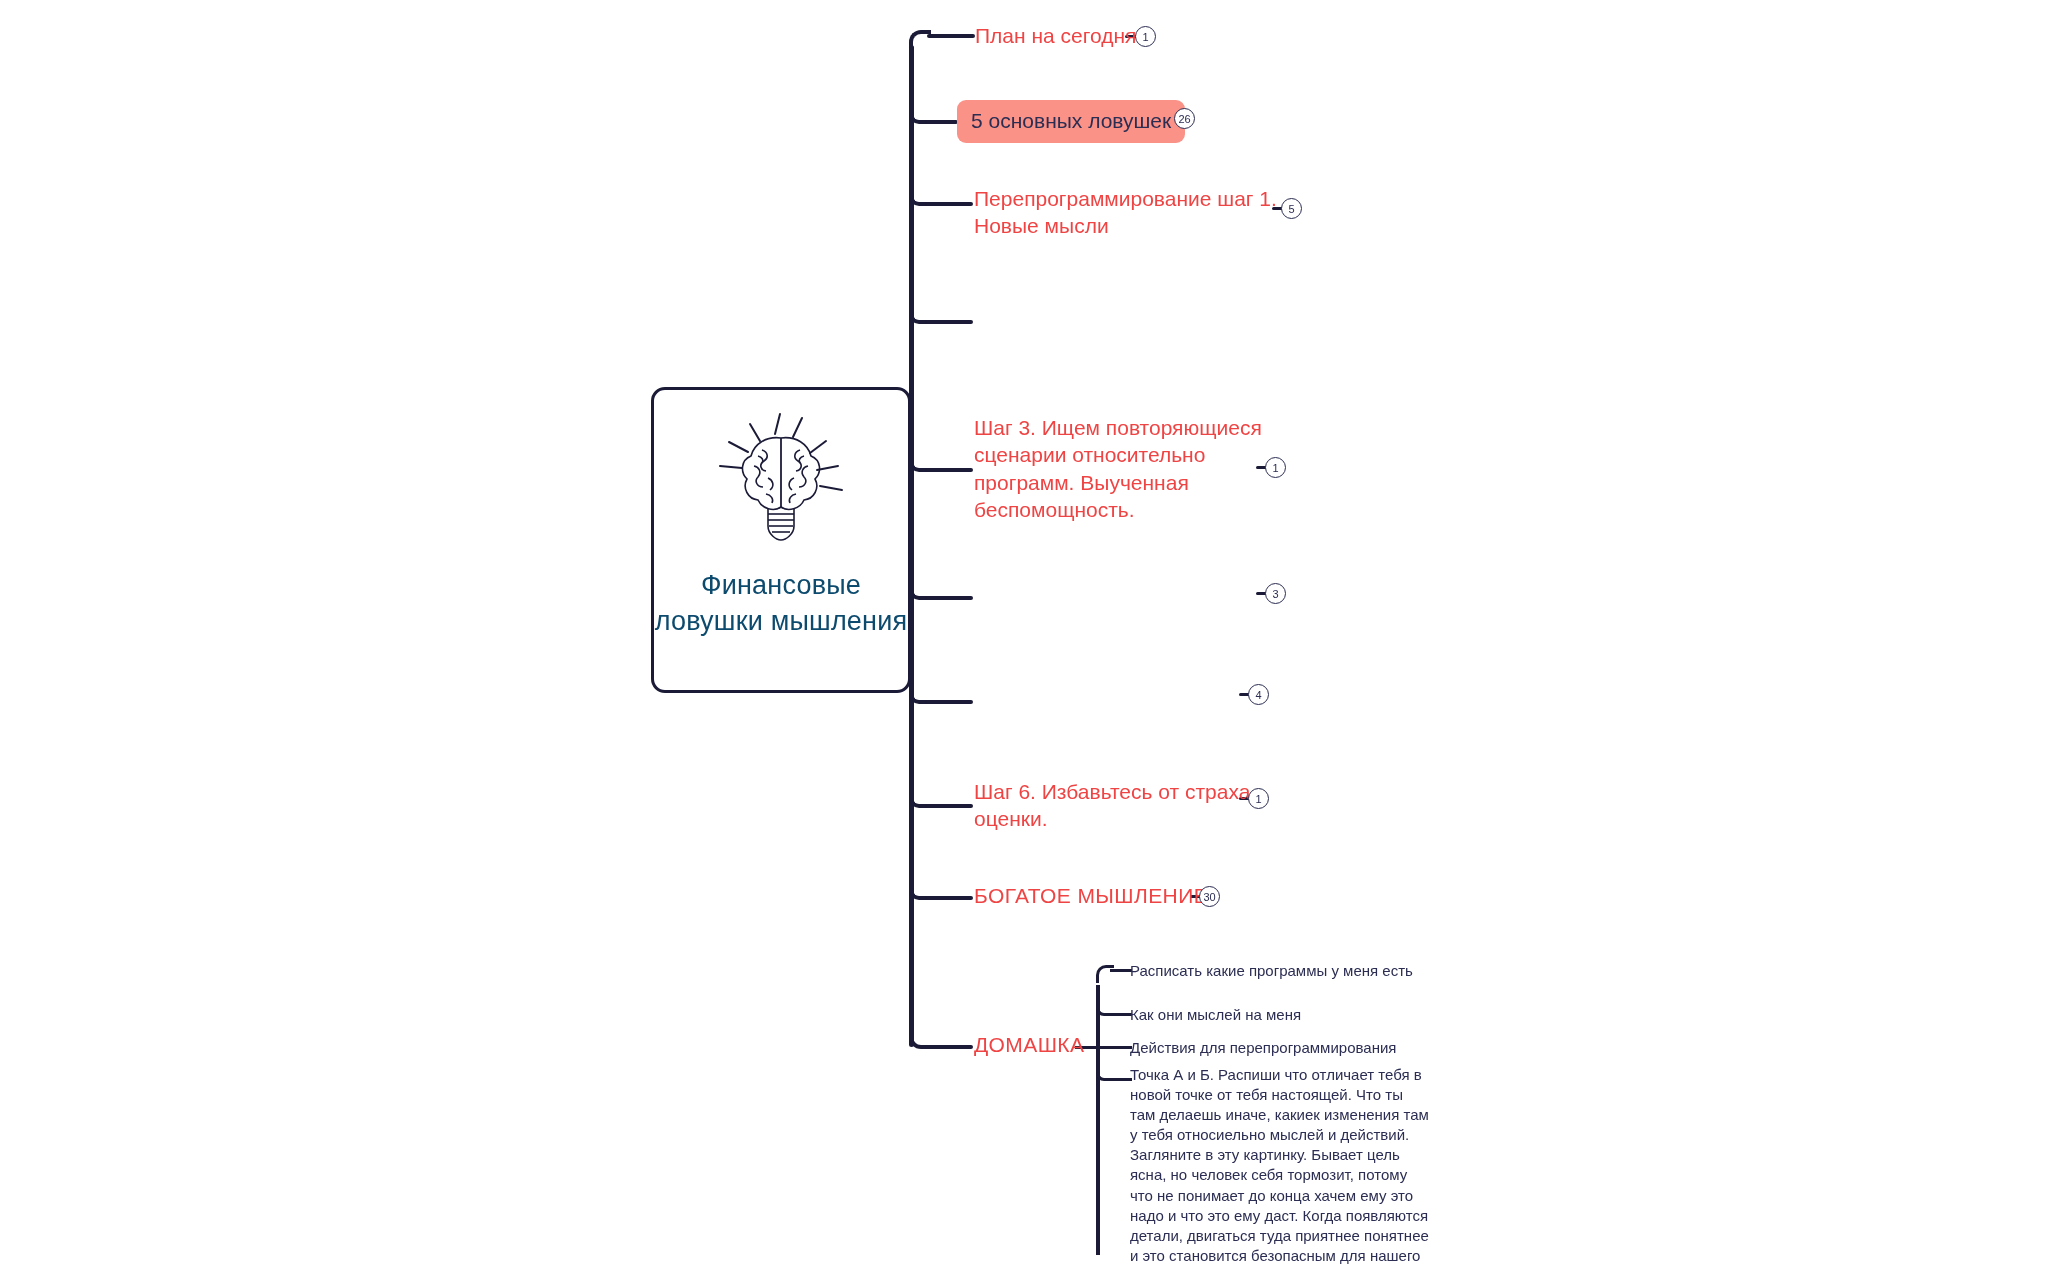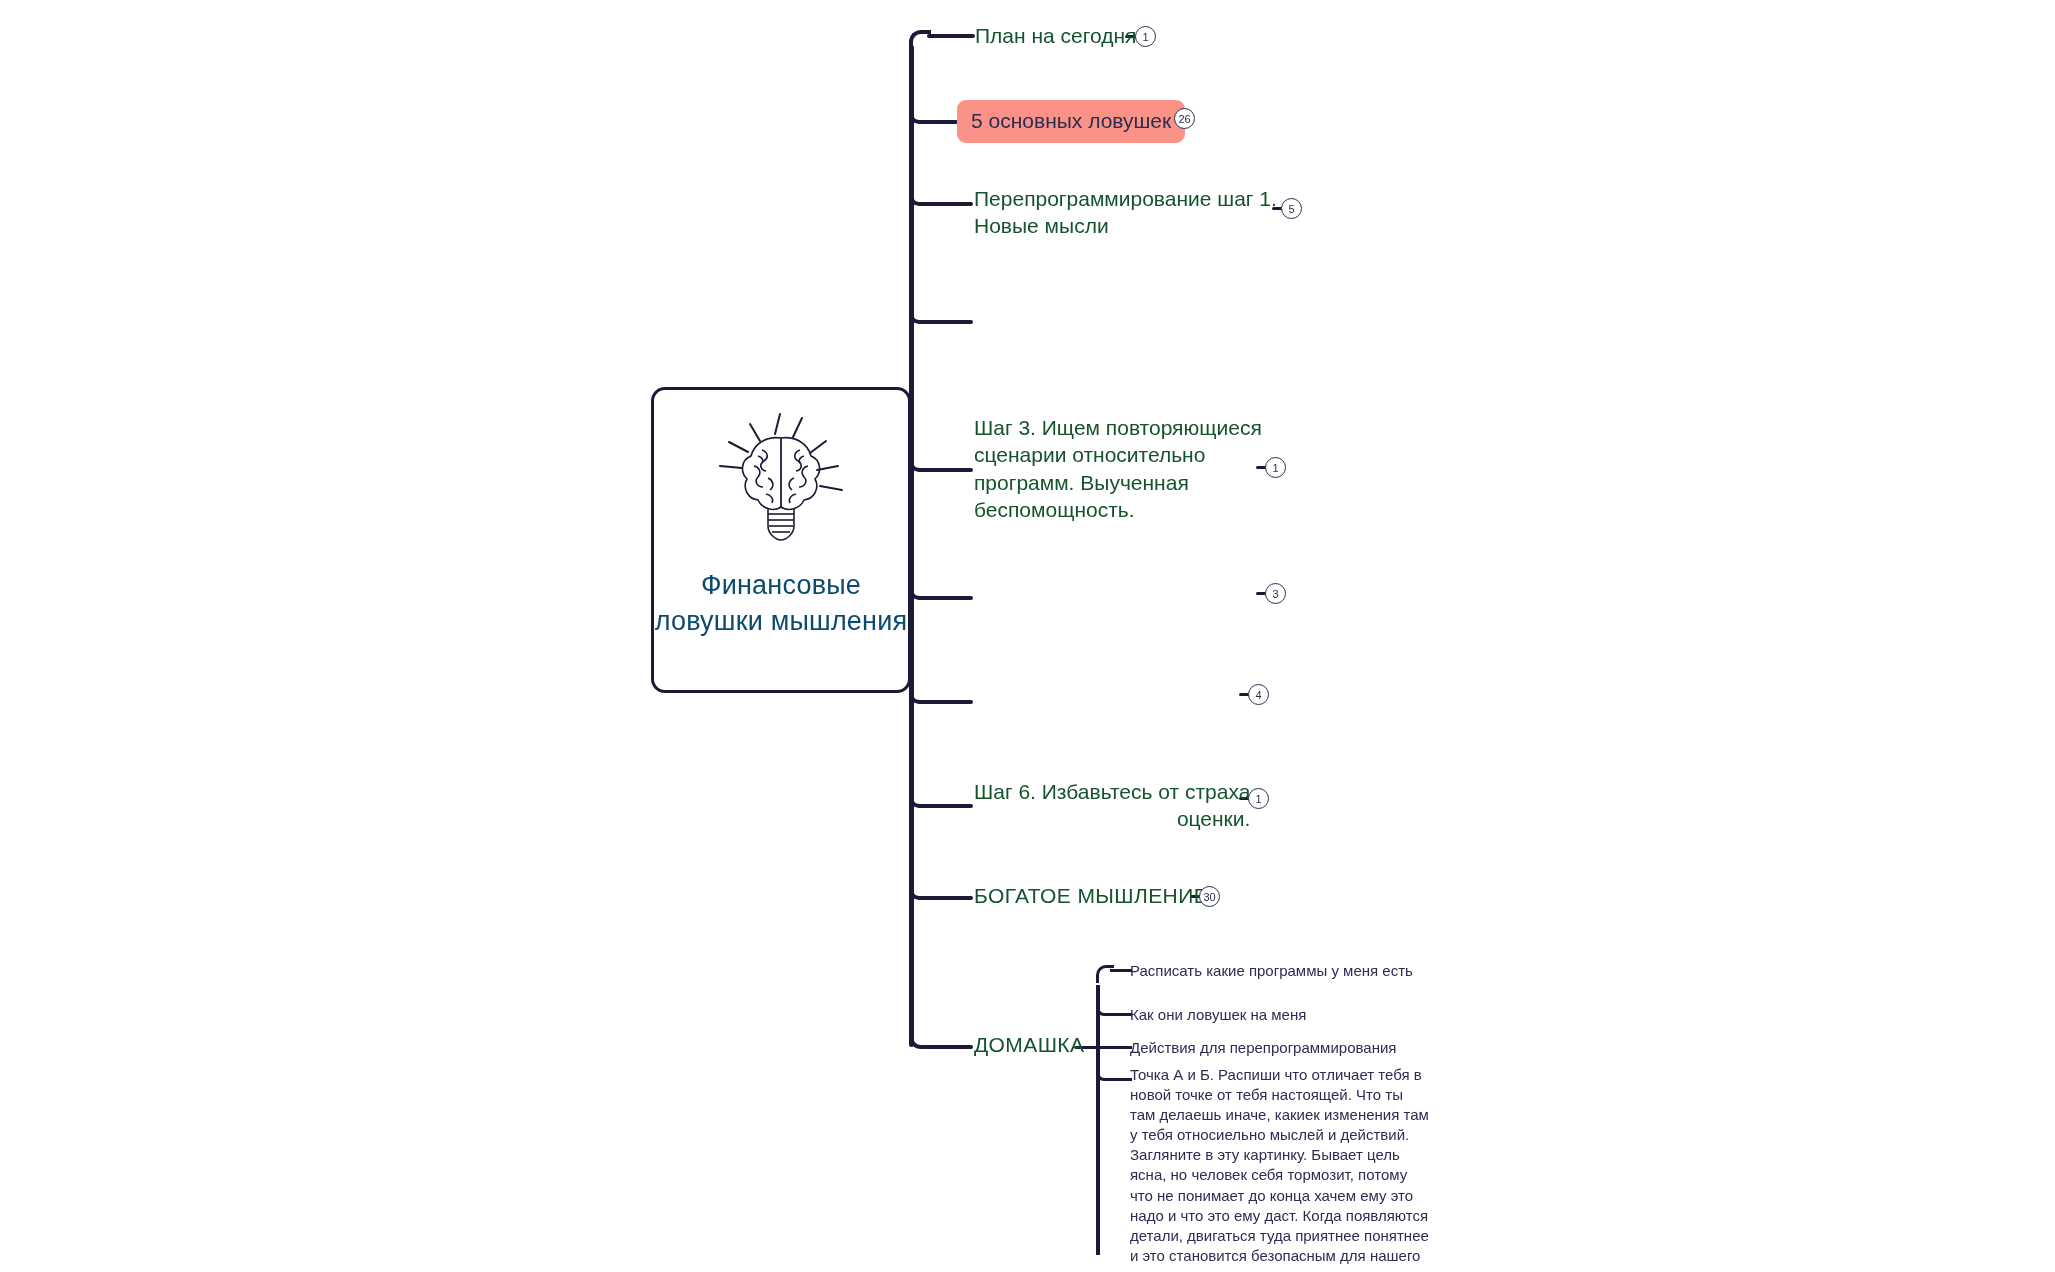--- a/index.html
+++ b/index.html
@@ -62,21 +62,21 @@
     z-index:3;
     border-radius:2px;
   }
 
   
   .topic{
     position:absolute;
     z-index:4;
     font-size:21px;
     line-height:1.30;
-    color:#14532d;
+    color:#ef4444;
     white-space:pre-line;
   }
   .topic.caps{letter-spacing:.4px;}
   .topic.highlight{
     background:#fa9288;
     color:#2b2d52;
     border-radius:9px;
     padding:7px 14px 9px 14px;
   }
 
@@ -216,21 +216,21 @@
   <div class="badge-lead" style="left:1256px;top:592px;"></div>
   <div class="badge" style="left:1265px;top:583px;">3</div>
 
   <div class="elbow" style="left:909px;top:684px;width:20px;height:20px;border-width:0 0 4px 4px;border-bottom-left-radius:10px;"></div>
   <div class="stub" style="left:925px;top:700px;width:48px;"></div>
   <div class="badge-lead" style="left:1239px;top:693px;"></div>
   <div class="badge" style="left:1248px;top:684px;">4</div>
 
   <div class="elbow" style="left:909px;top:788px;width:20px;height:20px;border-width:0 0 4px 4px;border-bottom-left-radius:10px;"></div>
   <div class="stub" style="left:925px;top:804px;width:48px;"></div>
-  <div class="topic" style="left:974px;top:778px;text-align:right;">Шаг 6. Избавьтесь от страха
+  <div class="topic" style="left:974px;top:778px;">Шаг 6. Избавьтесь от страха
 оценки.</div>
   <div class="badge-lead" style="left:1239px;top:797px;"></div>
   <div class="badge" style="left:1248px;top:788px;">1</div>
 
   <div class="elbow" style="left:909px;top:880px;width:20px;height:20px;border-width:0 0 4px 4px;border-bottom-left-radius:10px;"></div>
   <div class="stub" style="left:925px;top:896px;width:48px;"></div>
   <div class="topic caps" style="left:974px;top:882px;">БОГАТОЕ МЫШЛЕНИЕ</div>
   <div class="badge-lead" style="left:1190px;top:895px;"></div>
   <div class="badge" style="left:1199px;top:886px;">30</div>
 
@@ -240,21 +240,21 @@
   <div class="sub-stub" style="left:1075px;top:1046px;width:40px;"></div>
 
   <div class="subspine" style="top:985px;height:270px;"></div>
   <div class="elbow" style="left:1096px;top:965px;width:18px;height:18px;border-width:3px 0 0 3px;border-top-left-radius:10px;"></div>
 
   <div class="sub-stub" style="left:1110px;top:969px;width:22px;"></div>
   <div class="sub-topic" style="left:1130px;top:961px;">Расписать какие программы у меня есть</div>
 
   <div class="elbow" style="left:1096px;top:1000px;width:16px;height:16px;border-width:0 0 3px 3px;border-bottom-left-radius:8px;"></div>
   <div class="sub-stub" style="left:1108px;top:1013px;width:24px;"></div>
-  <div class="sub-topic" style="left:1130px;top:1005px;">Как они ловушек на меня</div>
+  <div class="sub-topic" style="left:1130px;top:1005px;">Как они мыслей на меня</div>
 
   <div class="sub-stub" style="left:1080px;top:1046px;width:52px;"></div>
   <div class="sub-topic" style="left:1130px;top:1038px;">Действия для перепрограммирования</div>
 
   <div class="elbow" style="left:1096px;top:1065px;width:16px;height:16px;border-width:0 0 3px 3px;border-bottom-left-radius:8px;"></div>
   <div class="sub-stub" style="left:1108px;top:1078px;width:24px;"></div>
   <div class="sub-topic" style="left:1130px;top:1065px;width:310px;">Точка А и Б. Распиши что отличает тебя в
 новой точке от тебя настоящей. Что ты
 там делаешь иначе, какиек изменения там
 у тебя относиельно мыслей и действий.

